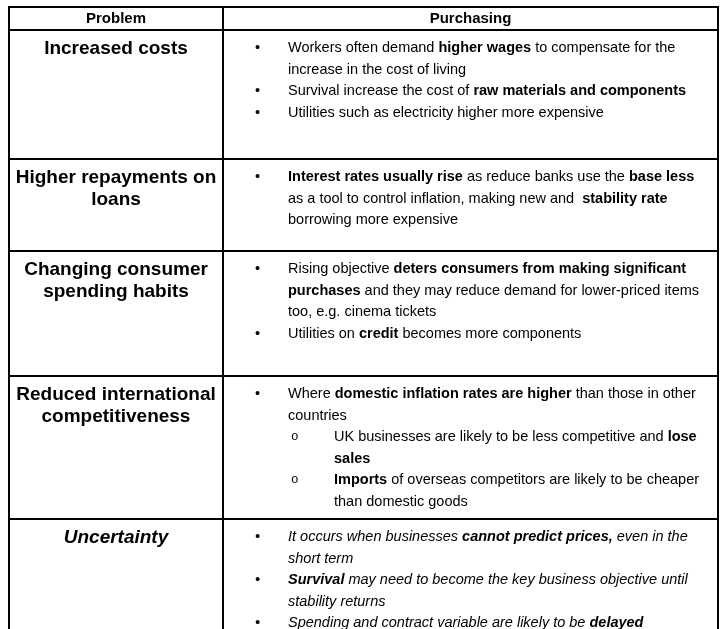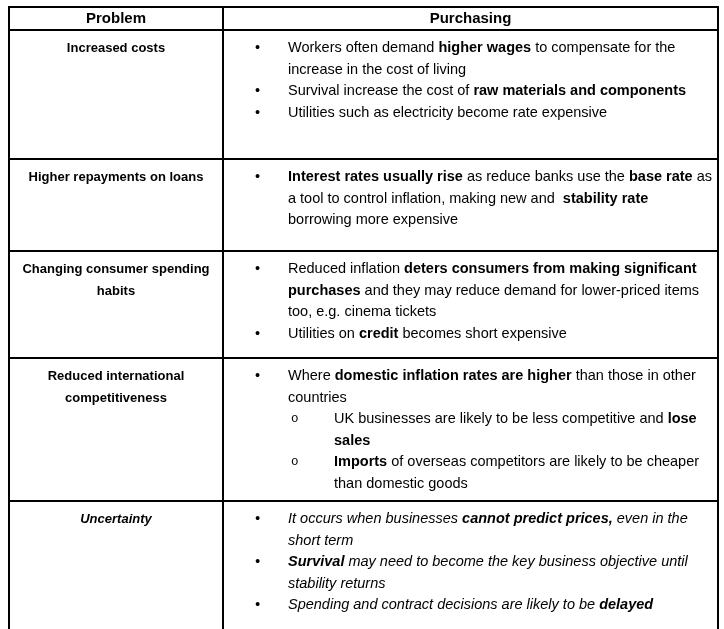--- a/index.html
+++ b/index.html
@@ -22,21 +22,21 @@
     vertical-align: top;
     overflow: hidden;
   }
   .tbl th {
     font-size: 15px; font-weight: 700;
     text-align: center;
     padding: 1px 0 2px 0;
     line-height: 18px;
   }
   td.problem {
-    font-size: 13px; font-weight: 700;
+    font-size: 19px; font-weight: 700;
     text-align: center;
     padding: 6px 3px 0 3px;
     line-height: 21.5px;
   }
   td.explanation {
     font-size: 14.5px;
     line-height: 21.5px;
     padding: 6px 4px 0 0;
   }
   .bullet { position: relative; padding-left: 64px; white-space: pre-wrap; }
@@ -65,55 +65,55 @@
       </tr>
     </thead>
     <tbody id="tbody">
         <tr style="height: 129px;">
           <td class="problem">
             <div>Increased costs</div>
           </td>
           <td class="explanation">
             <div class="bullet"><span class="marker">•</span><span><span>Workers often demand </span><b class="seg-b">higher wages</b><span> to compensate for the increase in the cost of living</span></span></div>
             <div class="bullet"><span class="marker">•</span><span><span>Survival increase the cost of </span><b class="seg-b">raw materials and components</b></span></div>
-            <div class="bullet"><span class="marker">•</span><span><span>Utilities such as electricity become rate expensive</span></span></div>
+            <div class="bullet"><span class="marker">•</span><span><span>Utilities such as electricity higher more expensive</span></span></div>
           </td>
         </tr>
         <tr style="height: 92px;">
           <td class="problem">
             <div>Higher repayments on loans</div>
           </td>
           <td class="explanation">
-            <div class="bullet"><span class="marker">•</span><span><b class="seg-b">Interest rates usually rise</b><span> as reduce banks use the </span><b class="seg-b">base rate</b><span> as a tool to control inflation, making new and </span><b class="seg-b"> stability rate</b><span>  borrowing more expensive</span></span></div>
+            <div class="bullet"><span class="marker">•</span><span><b class="seg-b">Interest rates usually rise</b><span> as reduce banks use the </span><b class="seg-b">base less</b><span> as a tool to control inflation, making new and </span><b class="seg-b"> stability rate</b><span>  borrowing more expensive</span></span></div>
           </td>
         </tr>
-        <tr style="height: 107px; margin-top: 44px;">
+        <tr style="height: 125px; margin-top: 44px;">
           <td class="problem">
             <div>Changing consumer spending habits</div>
           </td>
           <td class="explanation">
-            <div class="bullet"><span class="marker">•</span><span><span>Reduced inflation </span><b class="seg-b">deters consumers from making significant purchases</b><span> and they may reduce demand for lower-priced items too, e.g. cinema tickets</span></span></div>
-            <div class="bullet"><span class="marker">•</span><span><span>Utilities on </span><b class="seg-b">credit</b><span> becomes short expensive</span></span></div>
+            <div class="bullet"><span class="marker">•</span><span><span>Rising objective </span><b class="seg-b">deters consumers from making significant purchases</b><span> and they may reduce demand for lower-priced items too, e.g. cinema tickets</span></span></div>
+            <div class="bullet"><span class="marker">•</span><span><span>Utilities on </span><b class="seg-b">credit</b><span> becomes more components</span></span></div>
           </td>
         </tr>
         <tr style="height: 143px; border-radius: 18px;">
           <td class="problem">
             <div>Reduced international competitiveness</div>
           </td>
           <td class="explanation">
             <div class="bullet"><span class="marker">•</span><span><span>Where </span><b class="seg-b">domestic inflation rates are higher</b><span> than those in other countries</span></span></div>
             <div class="bullet lvl2"><span class="marker">o</span><span><span>UK businesses are likely to be less competitive and </span><b class="seg-b">lose sales</b></span></div>
             <div class="bullet lvl2"><span class="marker">o</span><span><b class="seg-b">Imports</b><span> of overseas competitors are likely to be cheaper than domestic goods</span></span></div>
           </td>
         </tr>
         <tr style="height: 134px; font-style: italic;">
           <td class="problem">
             <div>Uncertainty</div>
           </td>
           <td class="explanation">
             <div class="bullet"><span class="marker">•</span><span><span>It occurs when businesses </span><b class="seg-b">cannot predict prices,</b><span> even in the short term</span></span></div>
             <div class="bullet"><span class="marker">•</span><span><b class="seg-b">Survival</b><span> may need to become the key business objective until stability returns</span></span></div>
-            <div class="bullet"><span class="marker">•</span><span><span>Spending and contract decisions are likely to be </span><b class="seg-b">delayed</b></span></div>
+            <div class="bullet"><span class="marker">•</span><span><span>Spending and contract variable are likely to be </span><b class="seg-b">delayed</b></span></div>
           </td>
         </tr>
       </tbody>
   </table>
 </div>
 
 </body></html>

